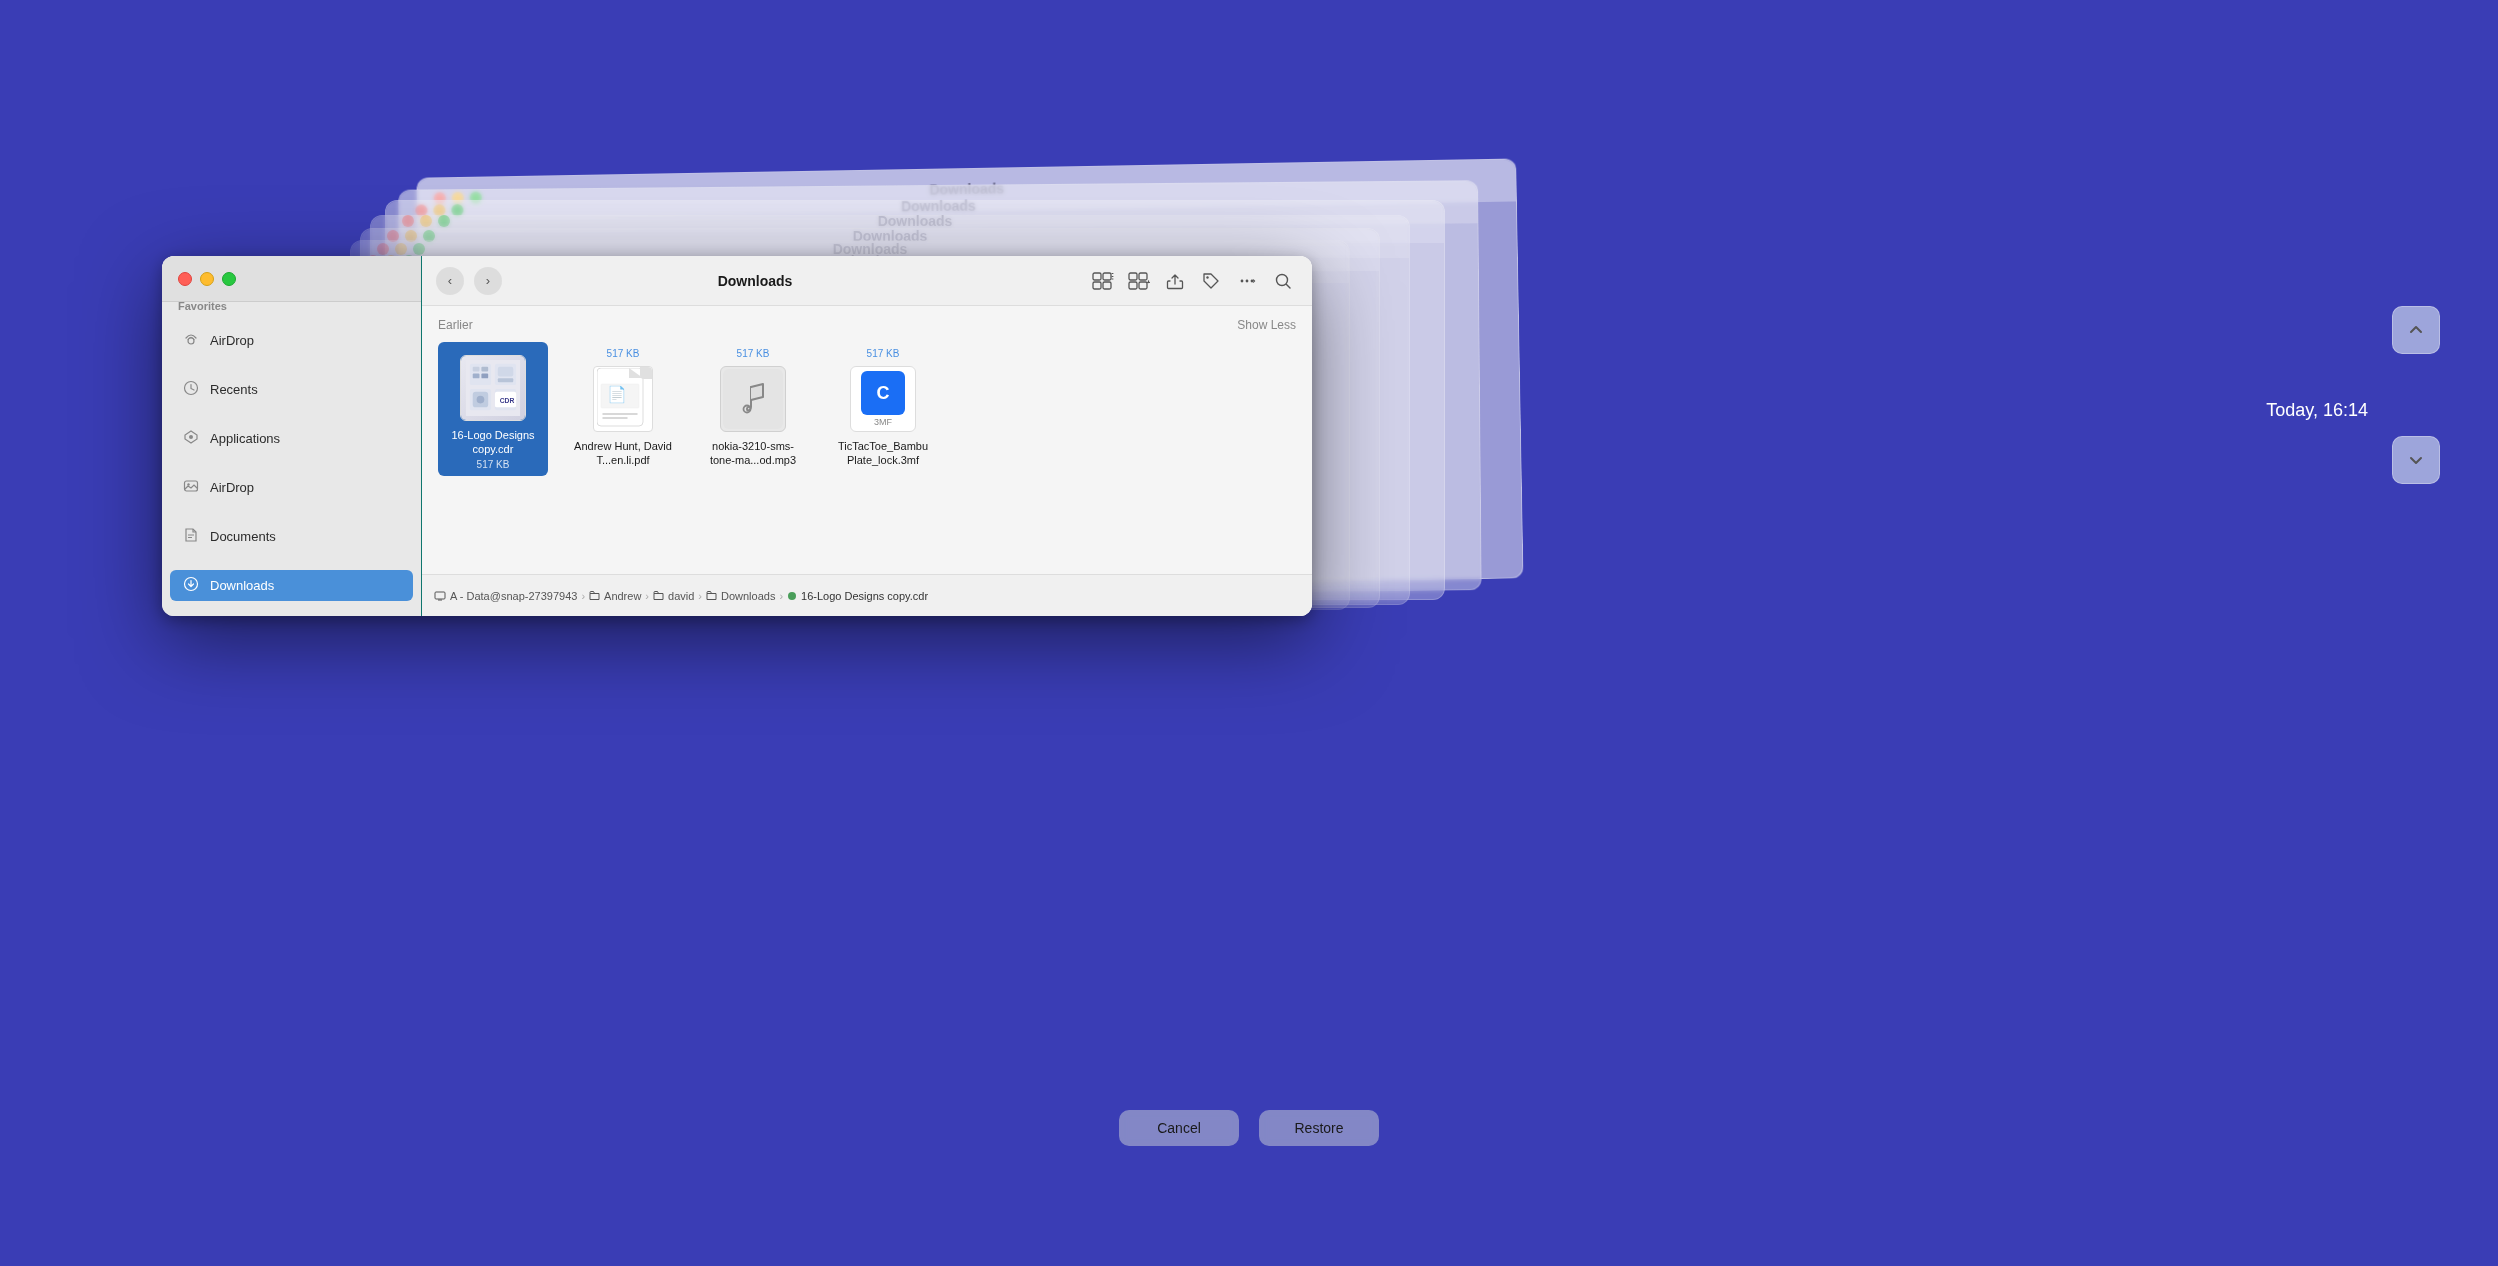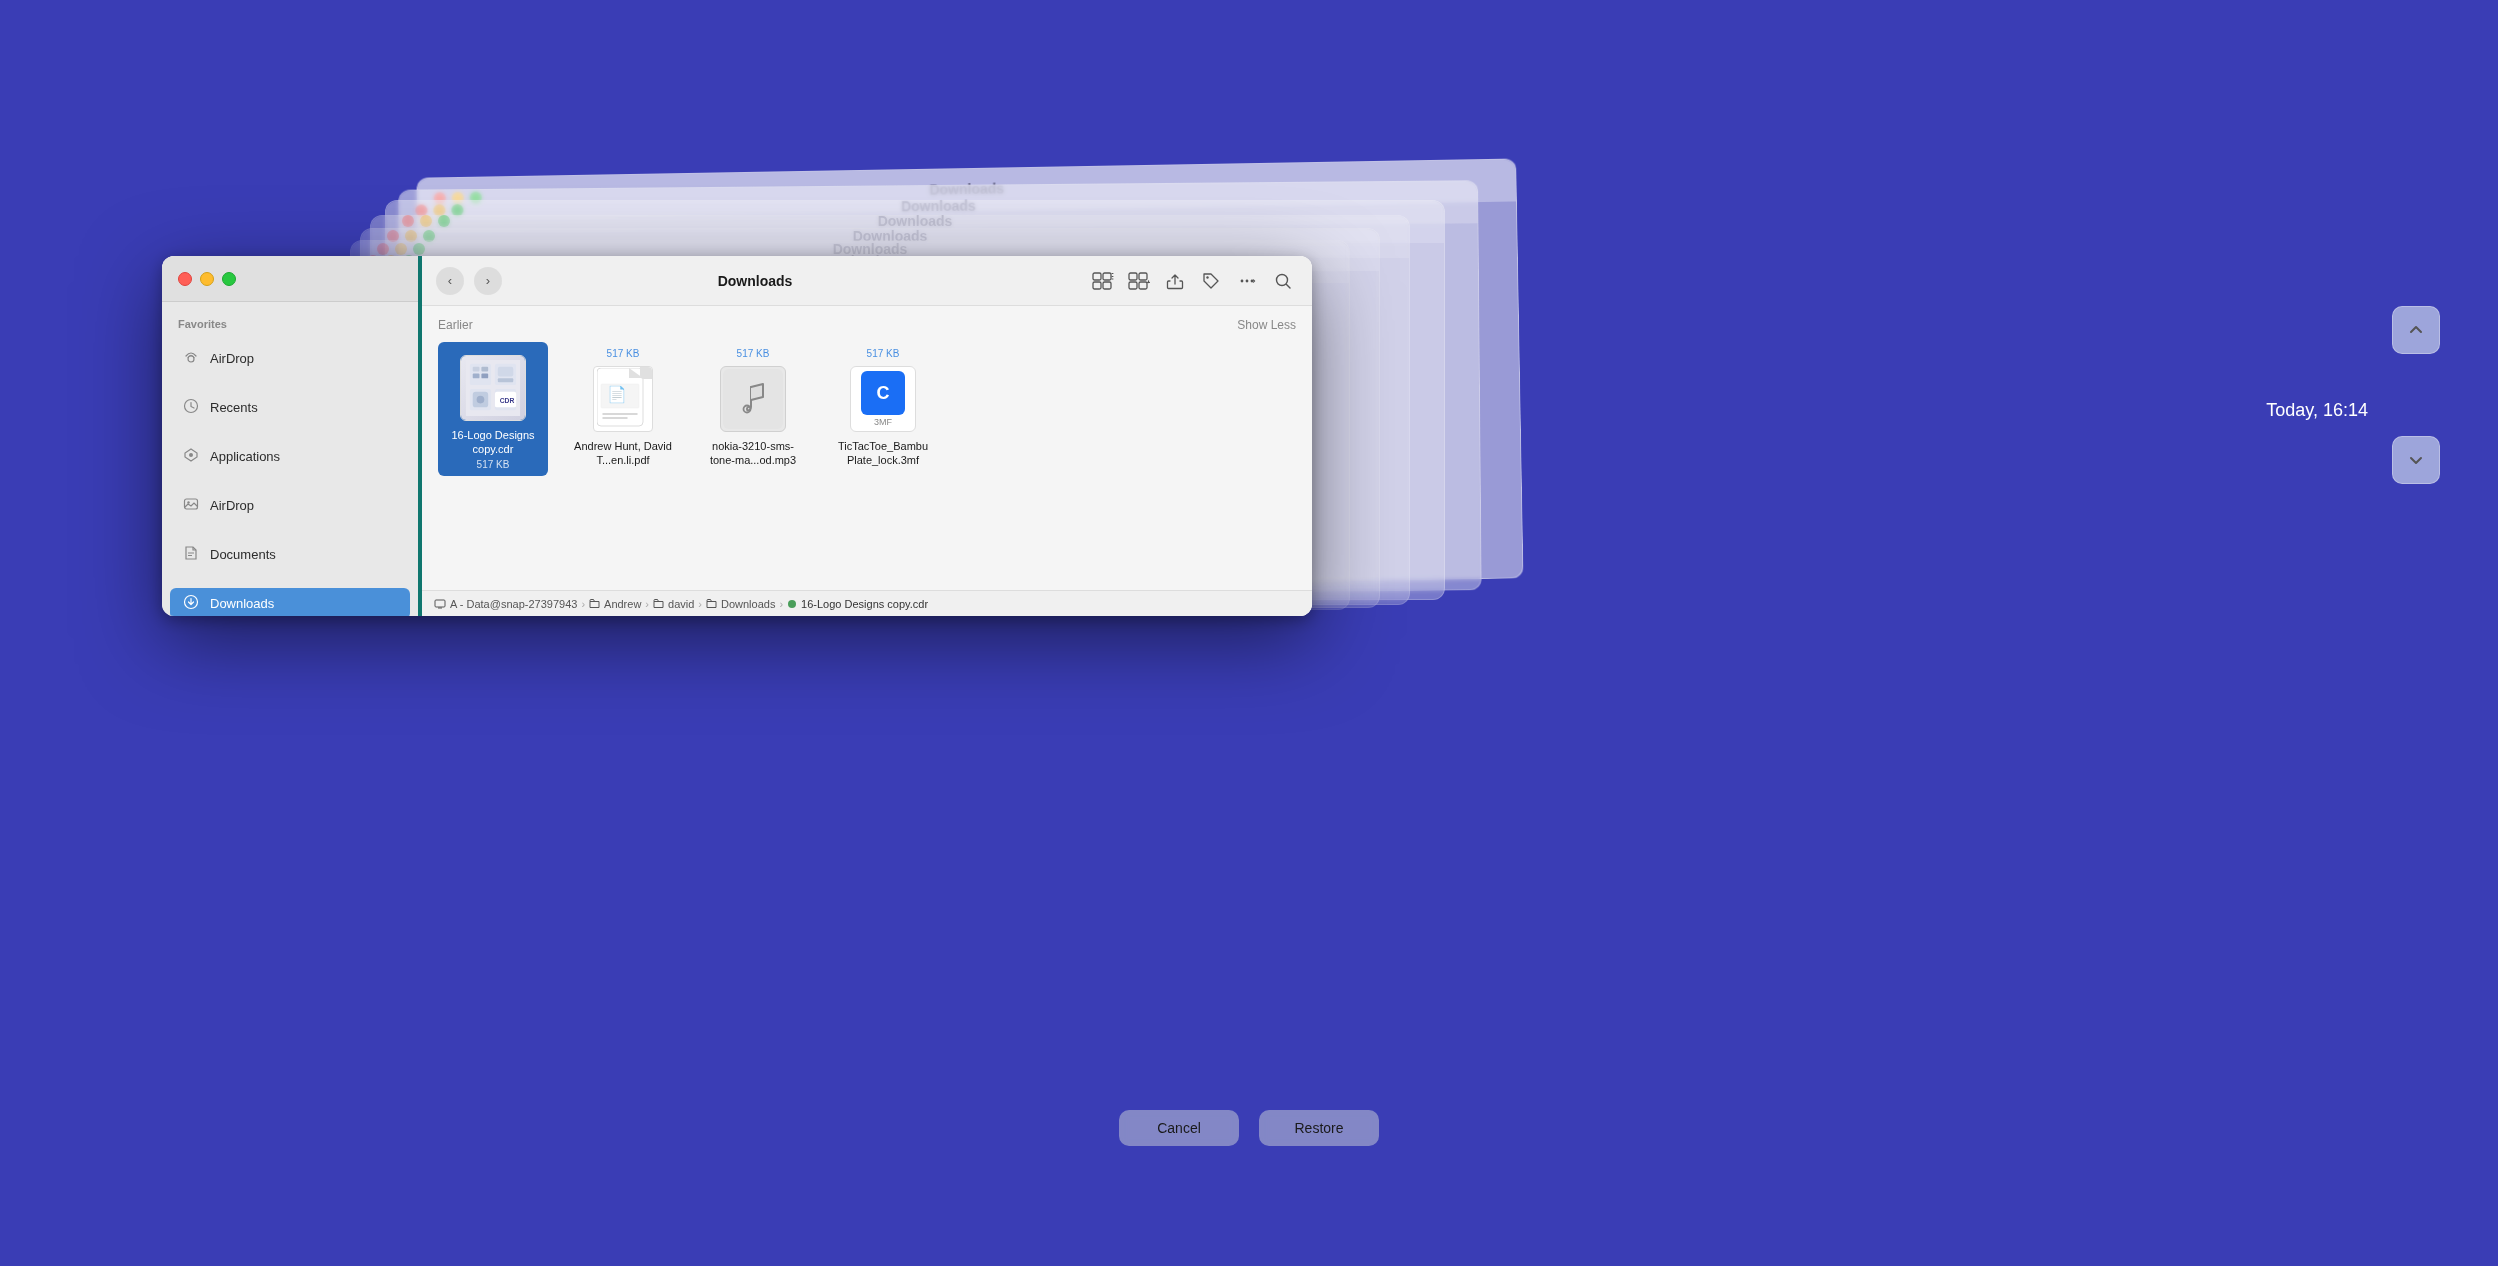--- a/index.html
+++ b/index.html
@@ -50,22 +50,22 @@
       box-shadow: 0 24px 80px rgba(0,0,0,0.5), 0 4px 16px rgba(0,0,0,0.3);
       display: flex;
       overflow: hidden;
     }
 
     
     .sidebar {
       width: 260px;
       min-width: 260px;
       background: #e8e8e8;
-      border-right: 4px solid #0f766e;
-      padding-top: 56px;
+      border-right: 1px solid #0f766e;
+      padding-top: 38px;
       display: flex;
       flex-direction: column;
       position: relative;
     }
 
     .sidebar-drag-handle {
       position: absolute;
       top: 0;
       left: 0;
       right: 0;
@@ -360,21 +360,21 @@
       border: 1px solid #ddd;
       border-radius: 6px;
       display: flex;
       flex-direction: column;
       align-items: center;
       justify-content: center;
     }
 
     
     .breadcrumb-bar {
-      height: 26px;
+      height: 42px;
       border-top: 1px solid #ddd;
       background: #f0f0f0;
       display: flex;
       align-items: center;
       padding: 0 12px;
       gap: 4px;
       font-size: 11px;
       color: #555;
       border-radius: 0 0 12px 0;
     }

